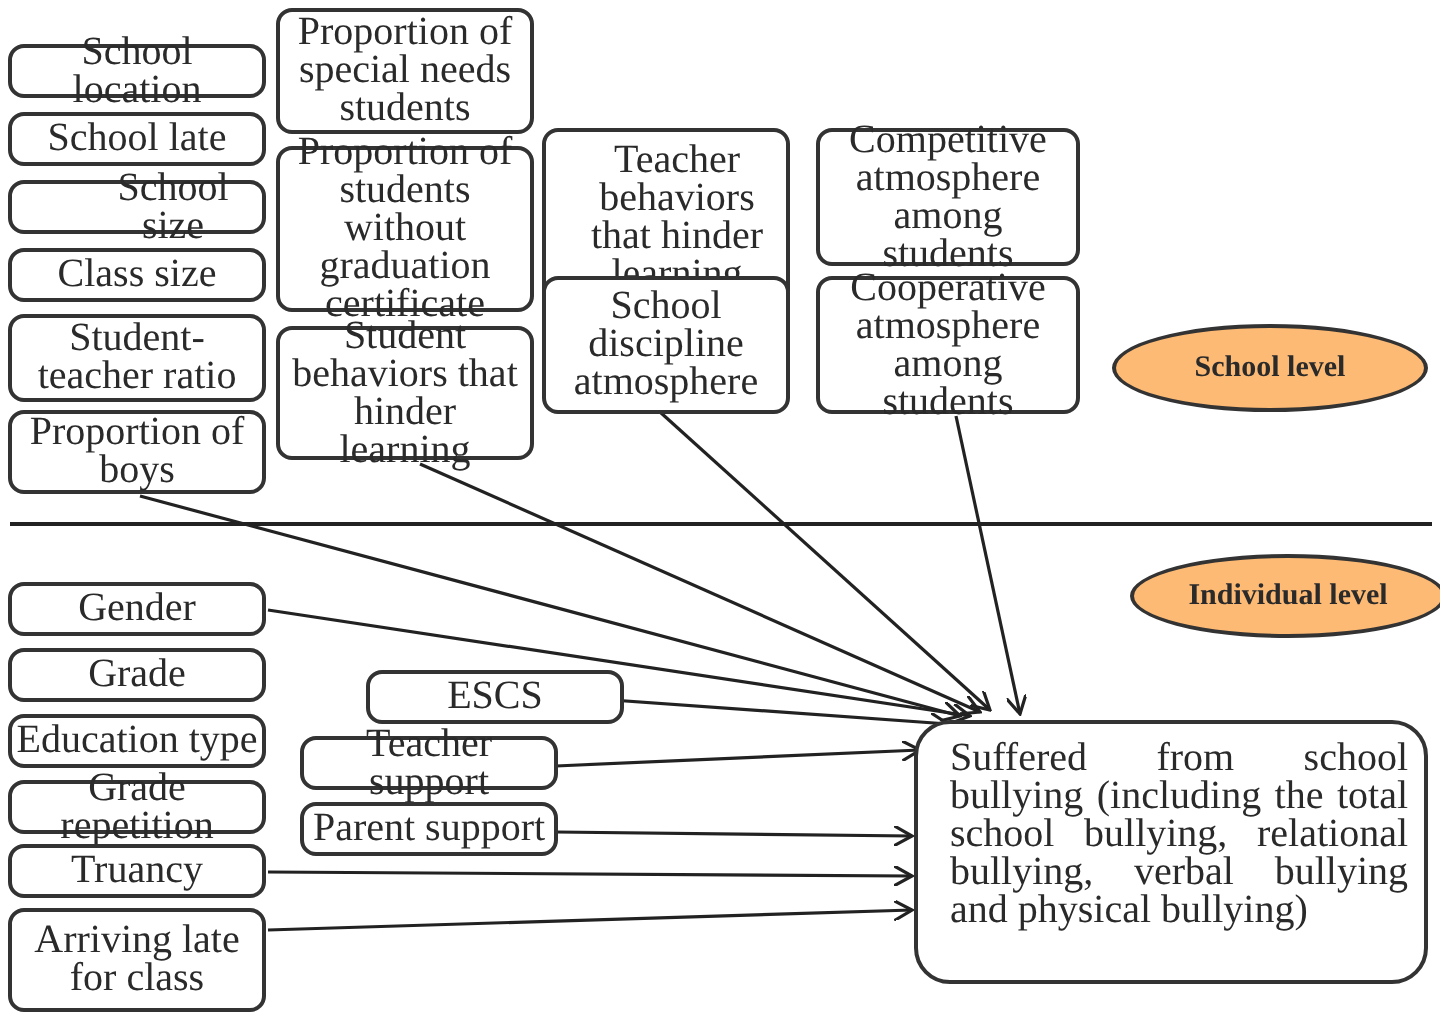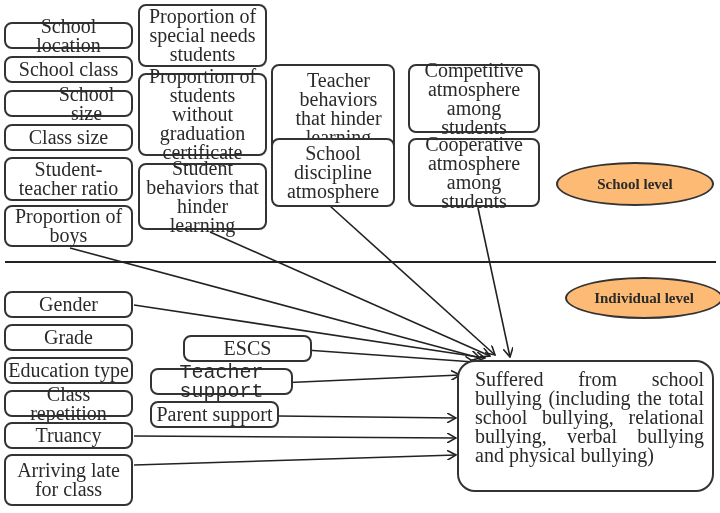--- a/index.html
+++ b/index.html
@@ -35,21 +35,21 @@
       <line x1="134" y1="305" x2="485" y2="358" marker-end="url(#arr)"></line>
       <line x1="278" y1="348" x2="474" y2="362" marker-end="url(#arr)"></line>
       <line x1="278" y1="383" x2="460" y2="375" marker-end="url(#arr)"></line>
       <line x1="278" y1="416" x2="456" y2="418" marker-end="url(#arr)"></line>
       <line x1="134" y1="436" x2="456" y2="438" marker-end="url(#arr)"></line>
       <line x1="134" y1="465" x2="456" y2="455" marker-end="url(#arr)"></line>
     </g>
   </svg>
 
   <div class="box" style="left:4px;top:22px;width:129px;height:27px;">School location</div>
-  <div class="box" style="left:4px;top:56px;width:129px;height:27px;">School class</div>
+  <div class="box" style="left:4px;top:56px;width:129px;height:27px;">School late</div>
   <div class="box" style="left:4px;top:90px;width:129px;height:27px;padding-left:38px;">School size</div>
   <div class="box" style="left:4px;top:124px;width:129px;height:27px;">Class size</div>
   <div class="box" style="left:4px;top:157px;width:129px;height:44px;">Student-teacher ratio</div>
   <div class="box" style="left:4px;top:205px;width:129px;height:42px;">Proportion of boys</div>
 
   <div class="box" style="left:138px;top:4px;width:129px;height:63px;">Proportion of special needs students</div>
   <div class="box" style="left:138px;top:73px;width:129px;height:83px;">Proportion of students without graduation certificate</div>
   <div class="box" style="left:138px;top:163px;width:129px;height:67px;">Student behaviors that hinder learning</div>
 
   <div class="box" style="left:271px;top:64px;width:124px;height:89px;padding-left:13px;">Teacher behaviors that hinder learning</div>
@@ -57,22 +57,22 @@
 
   <div class="box" style="left:408px;top:64px;width:132px;height:69px;">Competitive atmosphere among students</div>
   <div class="box" style="left:408px;top:138px;width:132px;height:69px;">Cooperative atmosphere among students</div>
 
   <div class="ellipse" style="left:556px;top:162px;width:158px;height:44px;">School level</div>
   <div class="ellipse" style="left:565px;top:277px;width:158px;height:42px;">Individual level</div>
 
   <div class="box" style="left:4px;top:291px;width:129px;height:27px;">Gender</div>
   <div class="box" style="left:4px;top:324px;width:129px;height:27px;">Grade</div>
   <div class="box" style="left:4px;top:357px;width:129px;height:27px;">Education type</div>
-  <div class="box" style="left:4px;top:390px;width:129px;height:27px;">Class repetition</div>
+  <div class="box" style="left:4px;top:390px;width:129px;height:27px;">Grade repetition</div>
   <div class="box" style="left:4px;top:422px;width:129px;height:27px;">Truancy</div>
   <div class="box" style="left:4px;top:454px;width:129px;height:52px;">Arriving late for class</div>
 
   <div class="box" style="left:150px;top:335px;width:129px;height:27px;margin-left:33px;">ESCS</div>
-  <div class="box" style="left:150px;top:368px;width:143px;height:27px;font-family:Liberation Mono, monospace;">Teacher support</div>
+  <div class="box" style="left:150px;top:368px;width:129px;height:27px;">Teacher support</div>
   <div class="box" style="left:150px;top:401px;width:129px;height:27px;">Parent support</div>
 
   <div class="outcome" style="left:457px;top:360px;width:257px;height:132px;">Suffered from school bullying (including the total school bullying, relational bullying, verbal bullying and physical bullying)</div>
 </div>
 
 </body></html>

